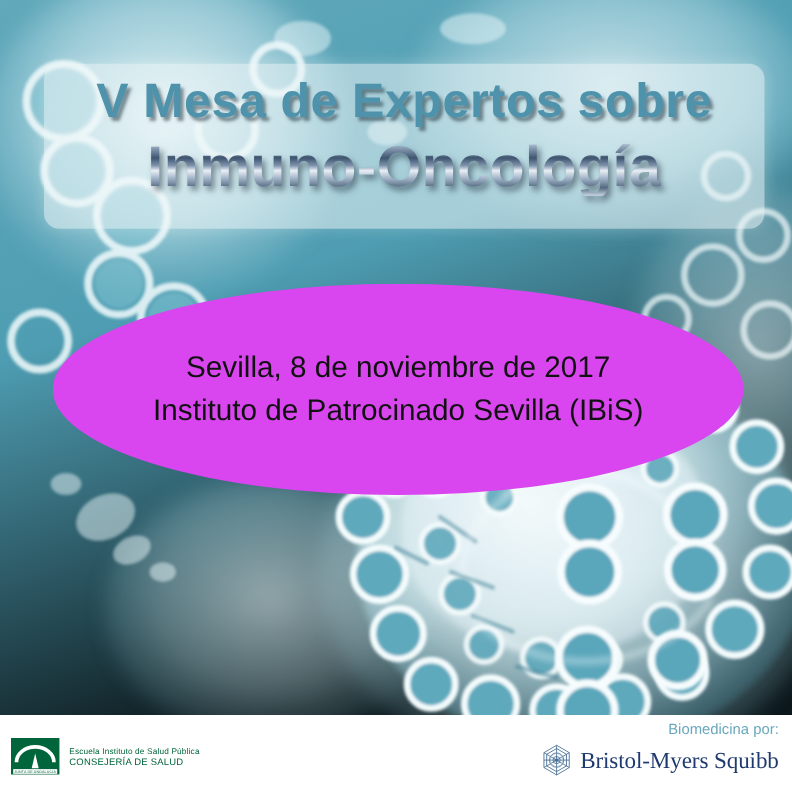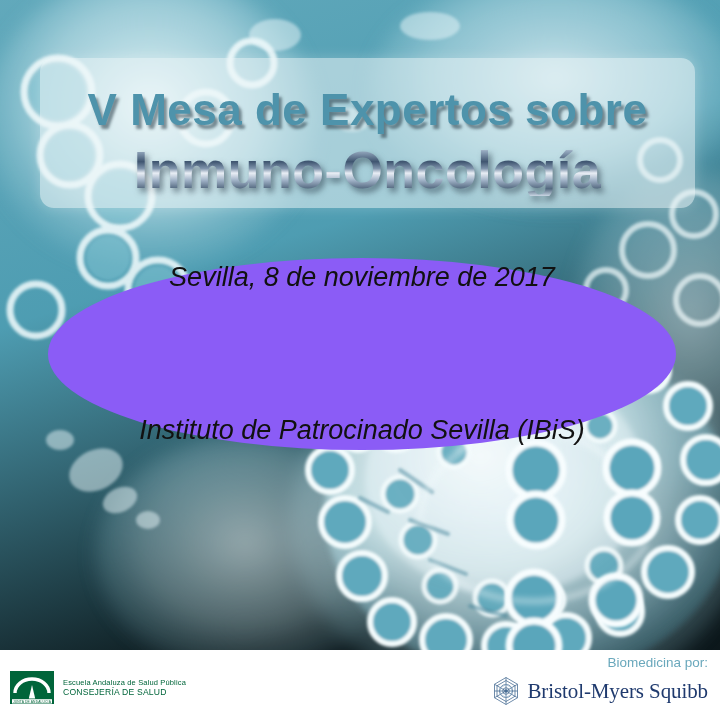--- a/index.html
+++ b/index.html
@@ -50,21 +50,21 @@
     text-align: center;
     font-weight: bold;
     letter-spacing: 0.5px;
     line-height: 1.0;
     white-space: nowrap;
   }
   .title-line-1 {
     font-size: 44px;
     color: #4e93ab;
     text-shadow: 3px 4px 3px rgba(35,55,65,0.55);
-    margin-top: 24px;
+    margin-top: 6px;
   }
   .title-line-2 {
     font-size: 52px;
     margin-top: 12px;
     background-image: linear-gradient(
         180deg,
         #f3f7fb 0%,
         #93a7bd 14%,
         #3f5570 34%,
         #7e93ab 47%,
@@ -79,27 +79,26 @@
     filter: drop-shadow(3px 4px 3px rgba(30,45,60,0.55));
   }
 
   
   .oval {
     position: absolute;
     left: 48px;
     top: 258px;
     width: 628px;
     height: 192px;
-    background: #8b5cf6;
+    background: #d946ef;
     border-radius: 50%;
     display: flex;
     flex-direction: column;
     align-items: center;
-    justify-content: space-between;
-    font-style: italic;
+    justify-content: center;
   }
   .oval-line {
     color: #111111;
     font-size: 27px;
     line-height: 1.45;
     white-space: nowrap;
     text-align: center;
   }
 
   
@@ -341,21 +340,21 @@
       <div class="junta-mark">
         <svg width="44" height="33" viewBox="0 0 44 33">
           <rect x="0" y="0" width="44" height="33" fill="#00653a"></rect>
           <path d="M5 22 A17 14 0 0 1 39 22" fill="none" stroke="#ffffff" stroke-width="3.4"></path>
           <path d="M22 14 L25.2 27.5 L18.8 27.5 Z" fill="#ffffff"></path>
           <rect x="2" y="28.2" width="40" height="4.3" fill="#ffffff"></rect>
           <text x="22" y="31.6" text-anchor="middle" font-family="'Liberation Sans',sans-serif" font-size="3.3" fill="#00653a" letter-spacing="0.15">JUNTA DE ANDALUCIA</text>
         </svg>
       </div>
       <div class="easp-text">
-        <div class="easp-line1">Escuela Andaluza de Salud Pública</div>
+        <div class="easp-line1">Escuela Instituto de Salud Pública</div>
         <div class="easp-line2">CONSEJERÍA DE SALUD</div>
       </div>
     </div>
 
     <div class="sponsor-block">
       <div class="sponsor-label">Biomedicina por:</div>
       <div class="bms-row">
         <div class="bms-mark">
           <svg width="30" height="30" viewBox="0 0 60 60">
             <g stroke="#4a6f96" fill="none" stroke-width="1.6">

